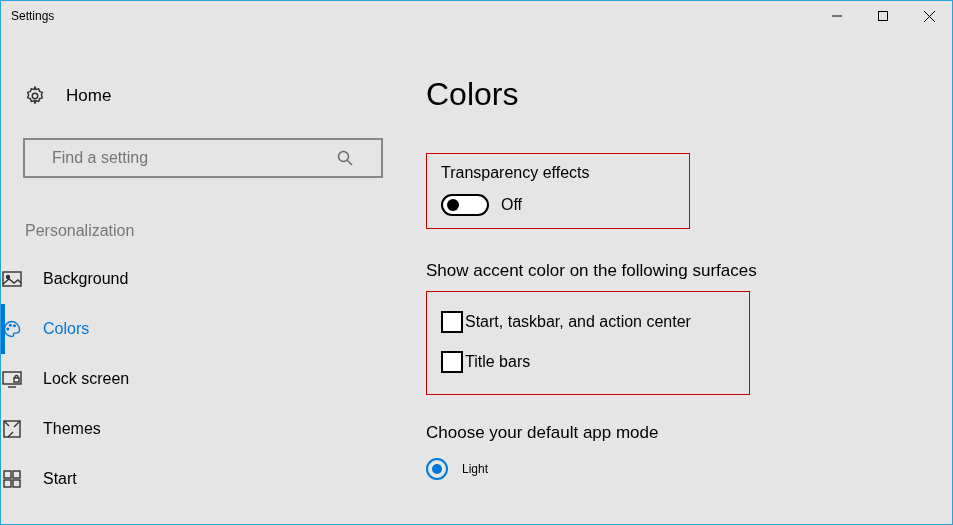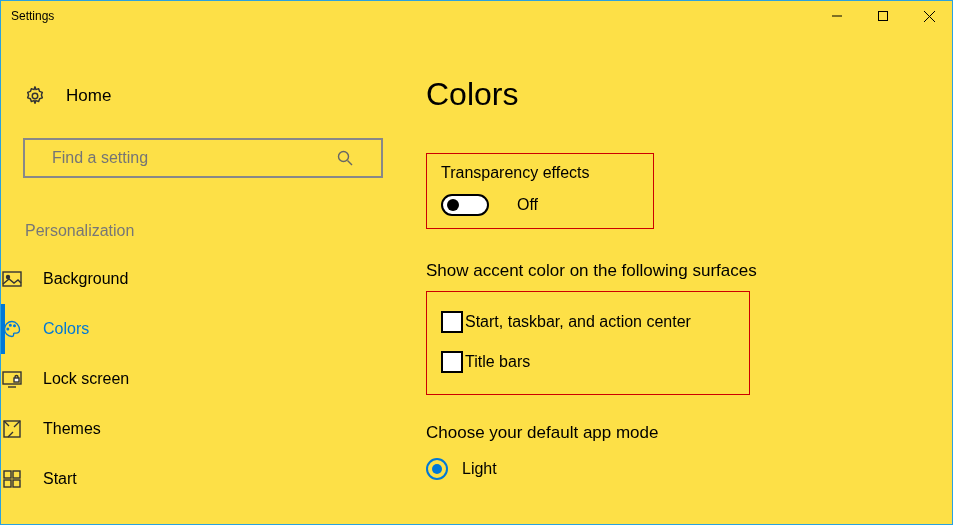--- a/index.html
+++ b/index.html
@@ -1,17 +1,17 @@
 <!DOCTYPE html>
 <html><head>
 <meta charset="utf-8">
 <style>
   * { box-sizing: border-box; margin: 0; padding: 0; }
   html, body { width: 953px; height: 525px; font-family: "Segoe UI", Arial, sans-serif; background: #fff; overflow: hidden; }
-  .window { width: 953px; height: 525px; border: 1px solid #2aa2e0; position: relative; background: #fde047; }
+  .window { width: 953px; height: 525px; border: 1px solid #2aa2e0; position: relative; background: #e5e5e5; }
   .titlebar { height: 30px; display: flex; align-items: center; justify-content: space-between; padding-left: 10px; }
   .title { font-size: 12px; color: #000; }
   .win-controls { display: flex; height: 100%; }
   .win-btn { width: 46px; height: 100%; display: flex; align-items: center; justify-content: center; font-size: 12px; cursor: pointer; }
   .win-btn svg { stroke: #000; fill: none; }
   .content { display: flex; height: calc(100% - 31px); }
   .sidebar { width: 395px; padding: 45px 0 0 0; }
   .home-row { display: flex; align-items: center; padding: 0 0 0 23px; height: 40px; margin-bottom: 22px; }
   .home-row .icon { width: 22px; height: 22px; display:flex; align-items:center; justify-content:center; }
   .home-row .label { margin-left: 20px; font-size: 17px; color: #000; }
@@ -22,35 +22,35 @@
   .category { margin: 44px 0 14px 24px; font-size: 16px; color: #777; }
   .sidebar-item { display: flex; align-items: center; height: 50px; cursor: pointer; position: relative; }
   .sidebar-item .icon { width: 22px; height: 22px; display:flex; align-items:center; justify-content:center; }
   .sidebar-item .label { margin-left: 20px; font-size: 16px; color: #000; }
   .sidebar-item.active { color: #0078d7; }
   .sidebar-item.active .label { color: #0078d7; }
   .sidebar-item.active::before { content:""; position:absolute; left:0; top:0; bottom:0; width:4px; background:#0078d7; }
   .main { flex: 1; padding: 45px 20px 0 30px; overflow:hidden; }
   .page-title { font-size: 32px; font-weight: 400; margin-bottom: 40px; }
   .section-title { font-size: 22px; font-weight: 400; margin-bottom: 22px; }
-  .highlight-box { border: 1px solid #c00; padding: 10px 14px 12px 14px; margin-bottom: 32px; width: 228px; }
+  .highlight-box { border: 1px solid #c00; padding: 10px 14px 12px 14px; margin-bottom: 32px; width: 264px; }
   .highlight-box-2 { border: 1px solid #c00; padding: 10px 14px 12px 14px; margin-top: 10px; width: 324px; }
   .setting-label { font-size: 16px; margin-bottom: 10px; }
-  .toggle-row { display:flex; align-items:center; gap: 28px; margin-top: 12px; }
+  .toggle-row { display:flex; align-items:center; gap: 12px; margin-top: 12px; }
   .toggle { width: 48px; height: 22px; border: 2px solid #000; border-radius: 12px; position: relative; background:#fff; cursor:pointer; }
   .toggle .knob { width: 12px; height: 12px; background: #000; border-radius: 50%; position: absolute; left: 4px; top: 50%; transform: translateY(-50%); }
   .toggle-state { font-size: 16px; }
   .subheading { font-size: 17px; margin-bottom: 8px; margin-top: 4px; }
   .check-row { display:flex; align-items:center; gap: 2px; height: 40px; cursor:pointer; }
   .checkbox { width: 22px; height: 22px; border: 2px solid #000; background:#fff; }
   .check-label { font-size: 16px; }
   .radio-row { display:flex; align-items:center; gap: 14px; height: 36px; cursor:pointer; margin-top: 4px; }
   .radio { width: 22px; height: 22px; border: 2px solid #0078d7; border-radius: 50%; display:flex; align-items:center; justify-content:center; }
   .radio .dot { width: 10px; height: 10px; background:#0078d7; border-radius:50%; }
-  .radio-label { font-size: 16px; }
+  .radio-label { font-size: 12px; }
 </style>
 </head>
 <body>
 
 <div class="window">
   <div class="titlebar">
     <div class="title">Settings</div>
     <div class="win-controls">
       <div class="win-btn">
         <svg width="10" height="10" viewBox="0 0 10 10">

